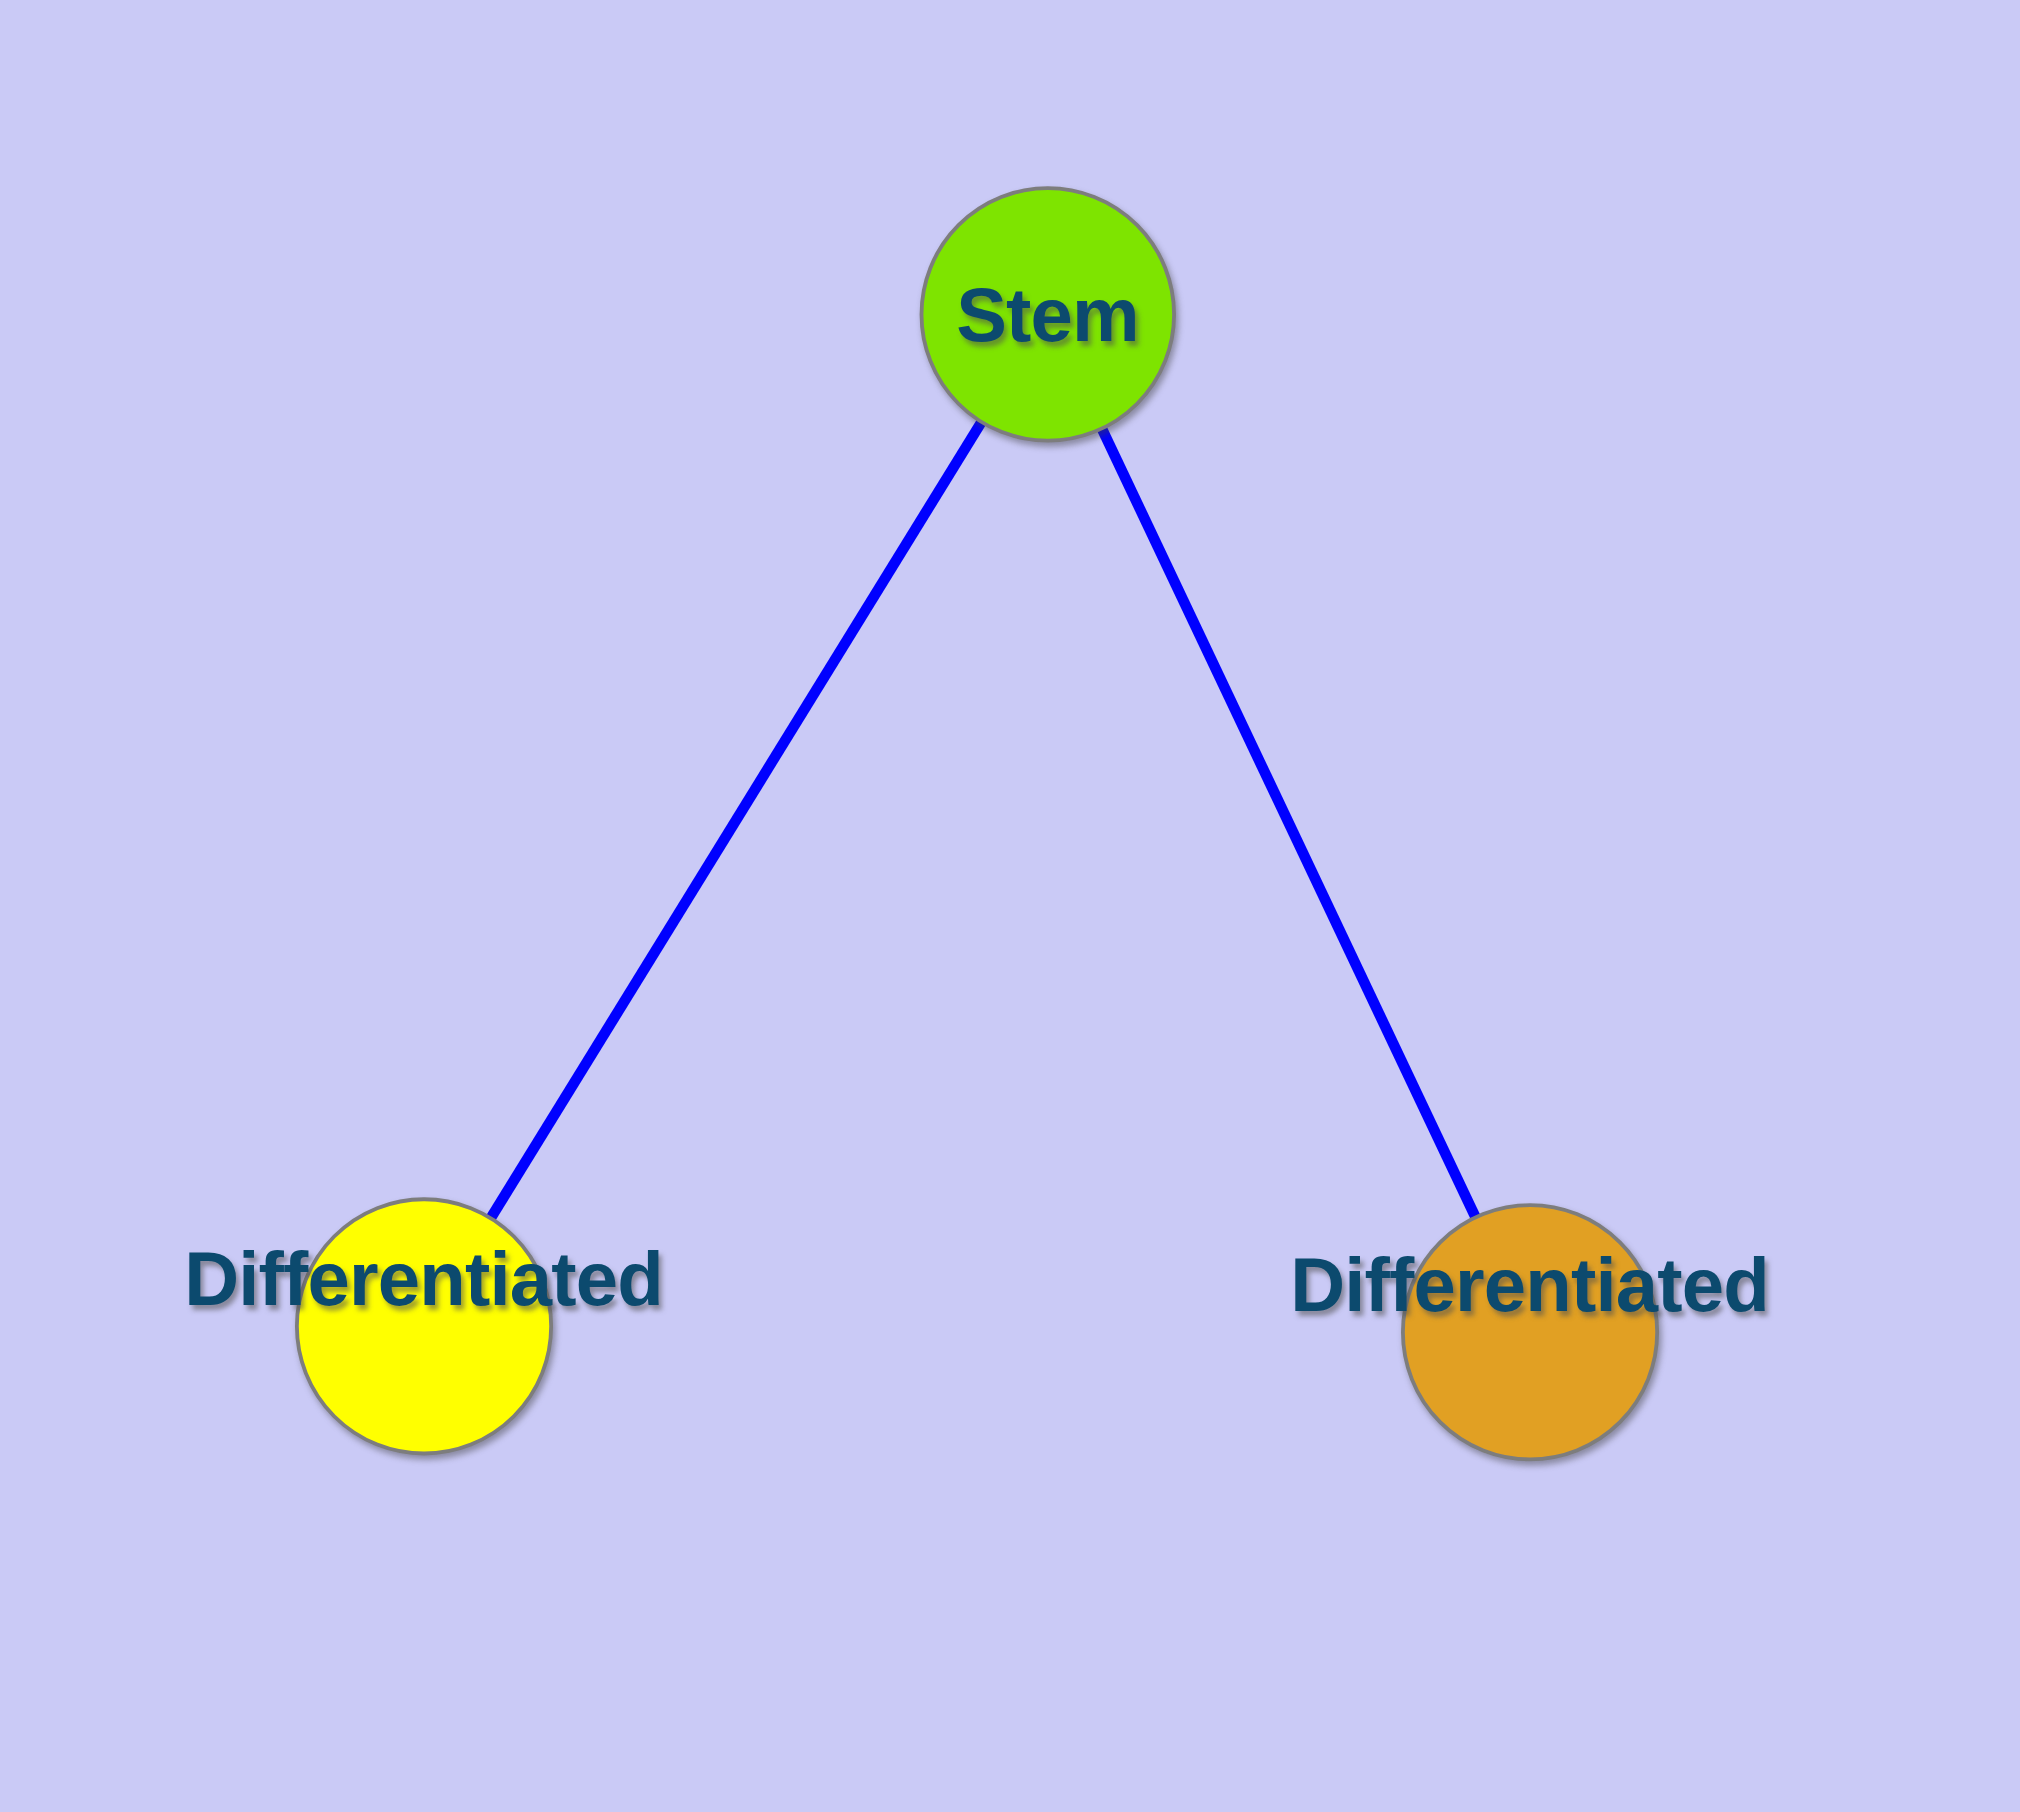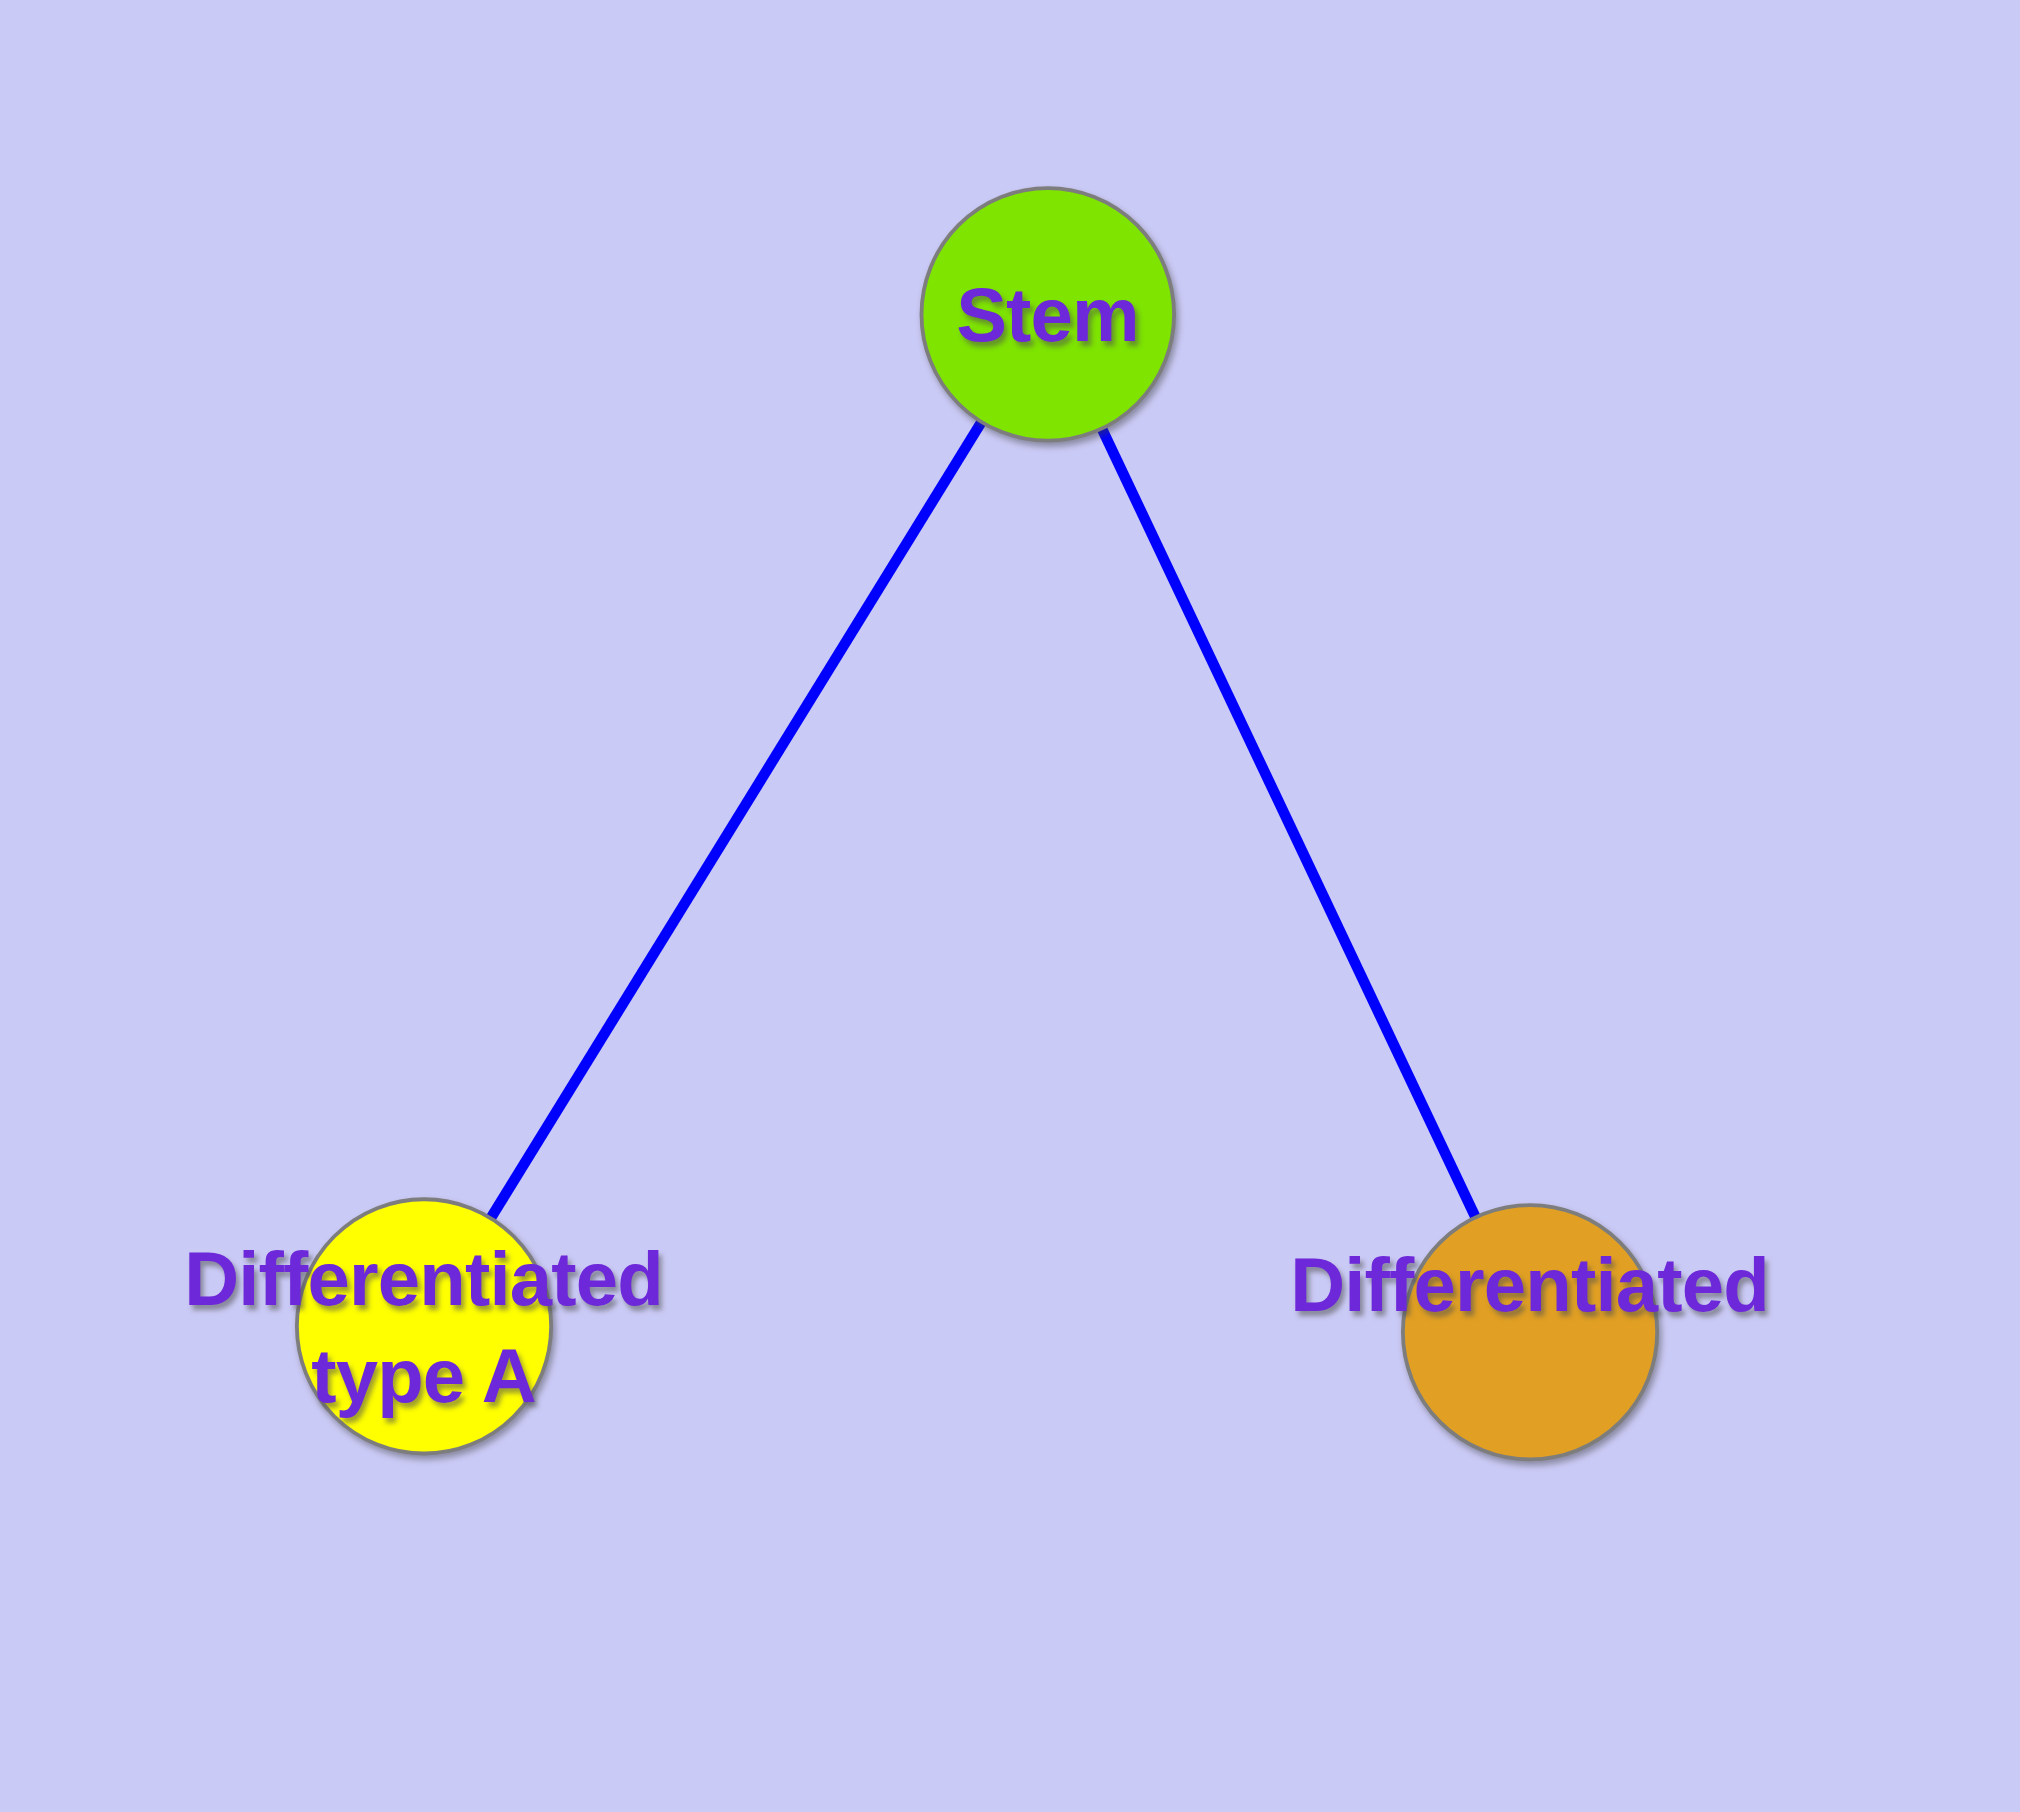--- a/index.html
+++ b/index.html
@@ -29,21 +29,21 @@
   }
   .node-circle {
     stroke: #7D7D7D;
     stroke-width: 4.5;
     filter: drop-shadow(3px 5px 4px rgba(60,60,60,0.45));
   }
   .label {
     position: absolute;
     width: 763px;
     text-align: center;
-    color: #6d28d9;
+    color: #0c4a6e;
     font-weight: 700;
     font-size: 76px;
     line-height: 97px;
     letter-spacing: -0.8px;
     text-shadow: 3.4px 5.1px 5.1px rgba(80,80,80,0.55);
     pointer-events: none;
   }
   .label .line {
     display: block;
   }
@@ -67,21 +67,20 @@
 
     <circle class="node-circle" cx="1805" cy="1572" r="150" fill="#E1A023"></circle>
   </svg>
 
   <div class="label" style="left: 666px; top: 266px;">
     <span class="line">Stem</span>
   </div>
 
   <div class="label" style="left: 42px; top: 1230px;">
     <span class="line">Differentiated</span>
-    <span class="line">type A</span>
   </div>
 
   <div class="label" style="left: 1148px; top: 1236px;">
     <span class="line">Differentiated</span>
   </div>
 
 </div>
 
 
 </body></html>

